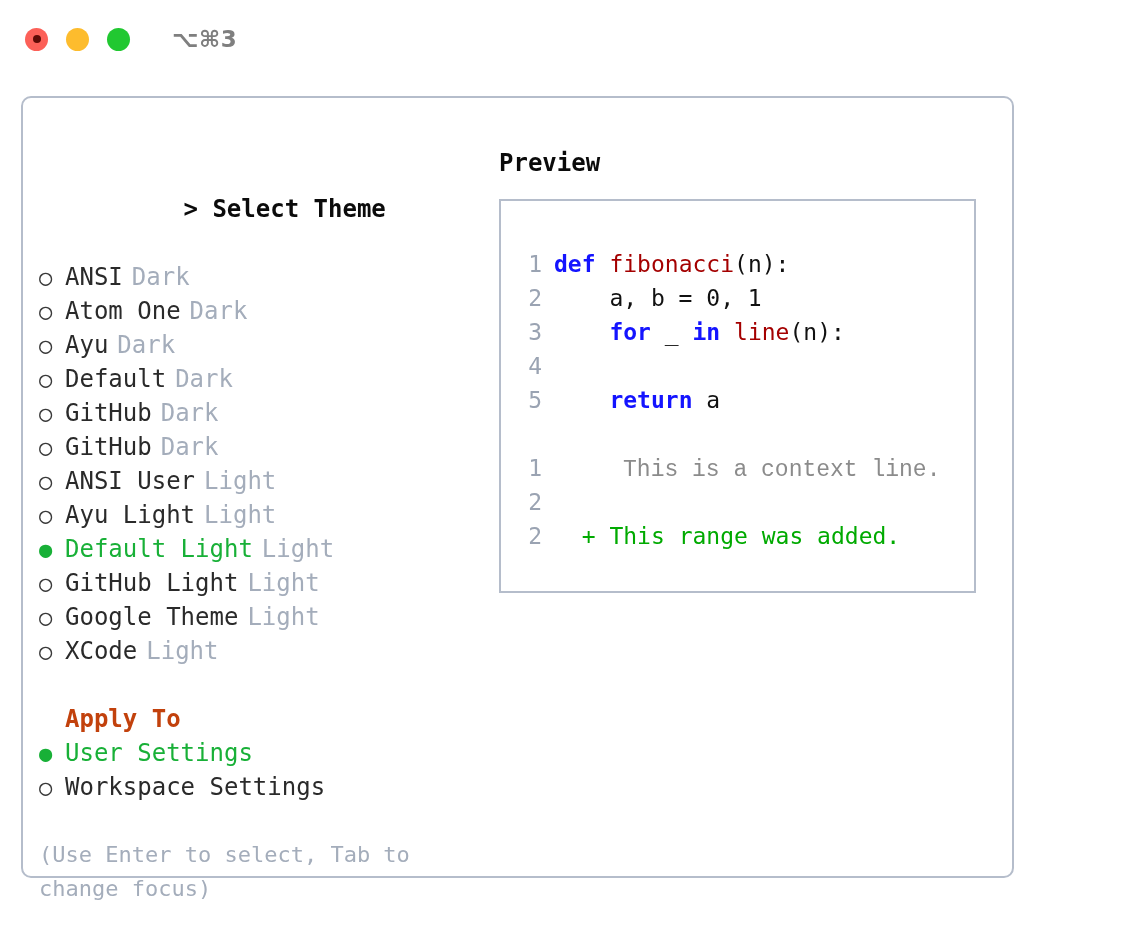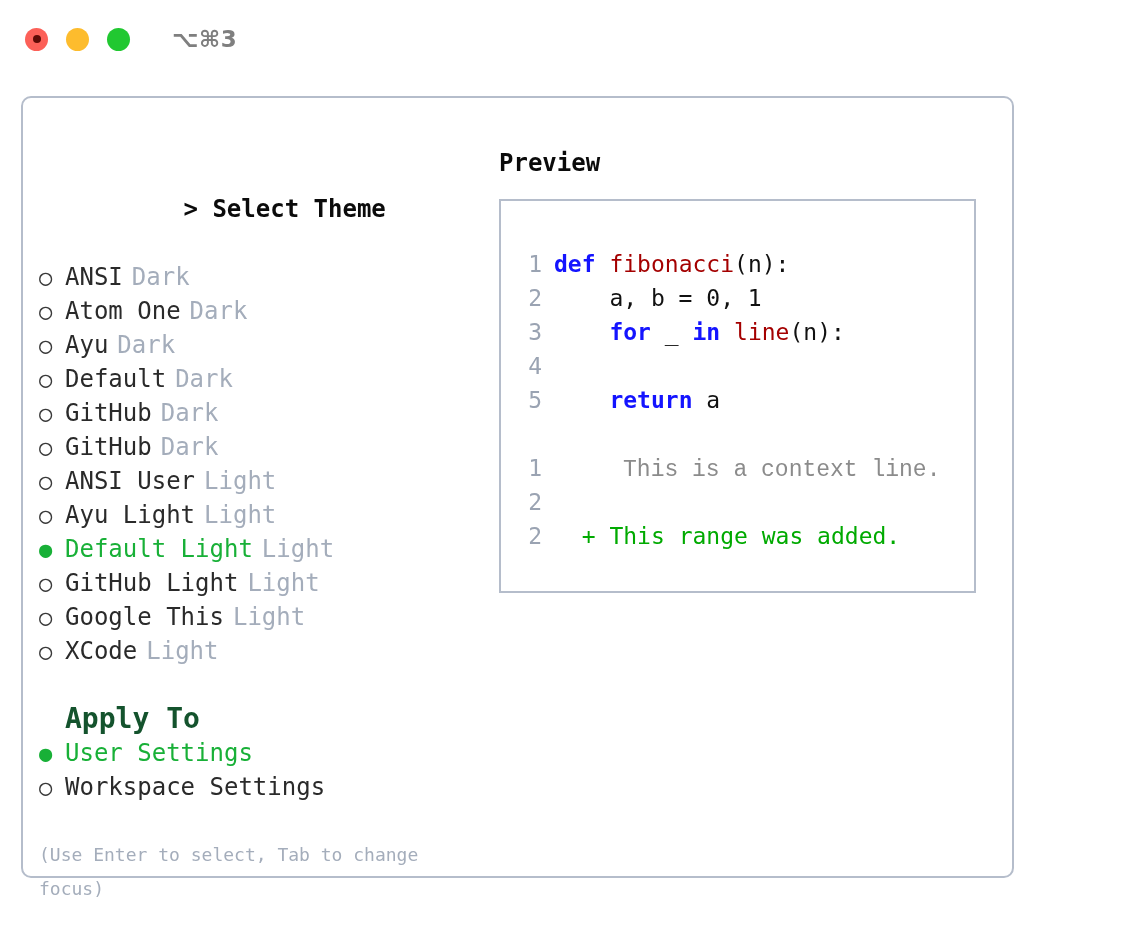--- a/index.html
+++ b/index.html
@@ -129,31 +129,31 @@
   .opt-label { color: #2a2a2a; }
   .opt-row.selected .opt-label { color: #18b037; }
   .opt-tag {
     color: #a4adbb;
     margin-left: 9px;
   }
 
   .spacer-row { height: 34px; }
 
   #apply-heading {
-    font-size: 28px;
-    font-weight: 700;
-    color: #14532d;
+    font-size: 24px;
+    font-weight: 700;
+    color: #c2410c;
     line-height: 34px;
     padding-left: 26px;
     white-space: pre;
   }
 
   #hint-block {
     margin-top: 34px;
-    font-size: 18px;
+    font-size: 22px;
     line-height: 34px;
     color: #a4adbb;
     width: 420px;
     white-space: pre-wrap;
   }
 
   
   #preview-column {
     position: absolute;
     left: 476px;
@@ -230,21 +230,21 @@
             <div class="opt-row"><span class="bullet off">○</span><span class="opt-label">ANSI</span><span class="opt-tag">Dark</span></div>
             <div class="opt-row"><span class="bullet off">○</span><span class="opt-label">Atom One</span><span class="opt-tag">Dark</span></div>
             <div class="opt-row"><span class="bullet off">○</span><span class="opt-label">Ayu</span><span class="opt-tag">Dark</span></div>
             <div class="opt-row"><span class="bullet off">○</span><span class="opt-label">Default</span><span class="opt-tag">Dark</span></div>
             <div class="opt-row"><span class="bullet off">○</span><span class="opt-label">GitHub</span><span class="opt-tag">Dark</span></div>
             <div class="opt-row"><span class="bullet off">○</span><span class="opt-label">GitHub</span><span class="opt-tag">Dark</span></div>
             <div class="opt-row"><span class="bullet off">○</span><span class="opt-label">ANSI User</span><span class="opt-tag">Light</span></div>
             <div class="opt-row"><span class="bullet off">○</span><span class="opt-label">Ayu Light</span><span class="opt-tag">Light</span></div>
             <div class="opt-row selected"><span class="bullet on">●</span><span class="opt-label">Default Light</span><span class="opt-tag">Light</span></div>
             <div class="opt-row"><span class="bullet off">○</span><span class="opt-label">GitHub Light</span><span class="opt-tag">Light</span></div>
-            <div class="opt-row"><span class="bullet off">○</span><span class="opt-label">Google This</span><span class="opt-tag">Light</span></div>
+            <div class="opt-row"><span class="bullet off">○</span><span class="opt-label">Google Theme</span><span class="opt-tag">Light</span></div>
             <div class="opt-row"><span class="bullet off">○</span><span class="opt-label">XCode</span><span class="opt-tag">Light</span></div>
           </div>
 
         <div class="spacer-row"></div>
 
         <div id="apply-heading">Apply To</div>
 
         <div id="apply-options">
             <div class="opt-row selected"><span class="bullet on">●</span><span class="opt-label">User Settings</span></div>
             <div class="opt-row"><span class="bullet off">○</span><span class="opt-label">Workspace Settings</span></div>

